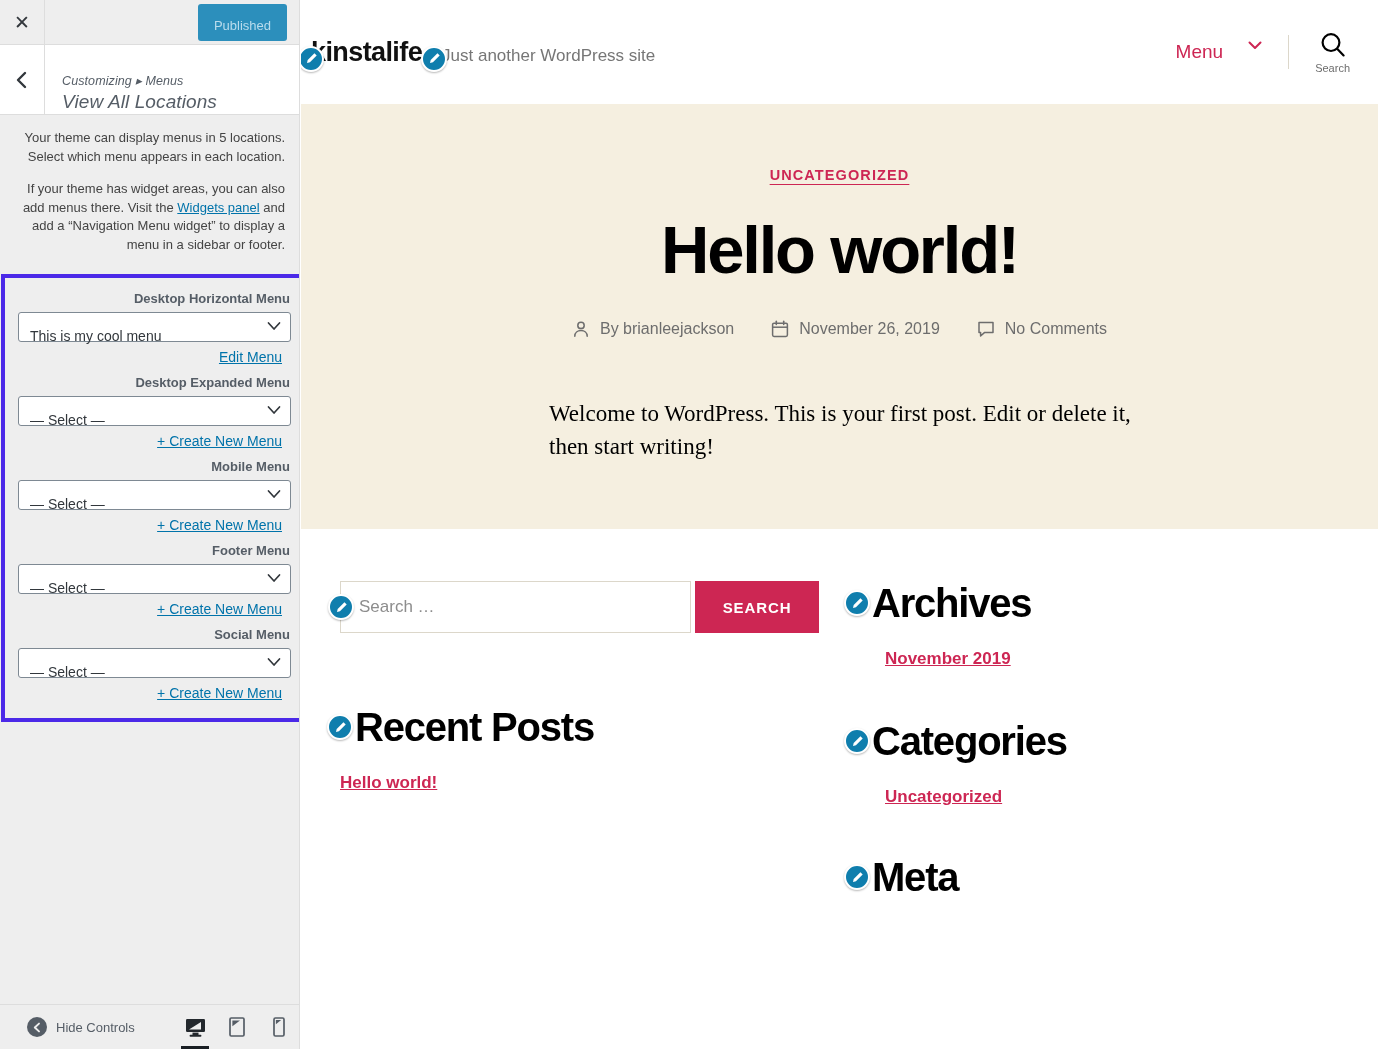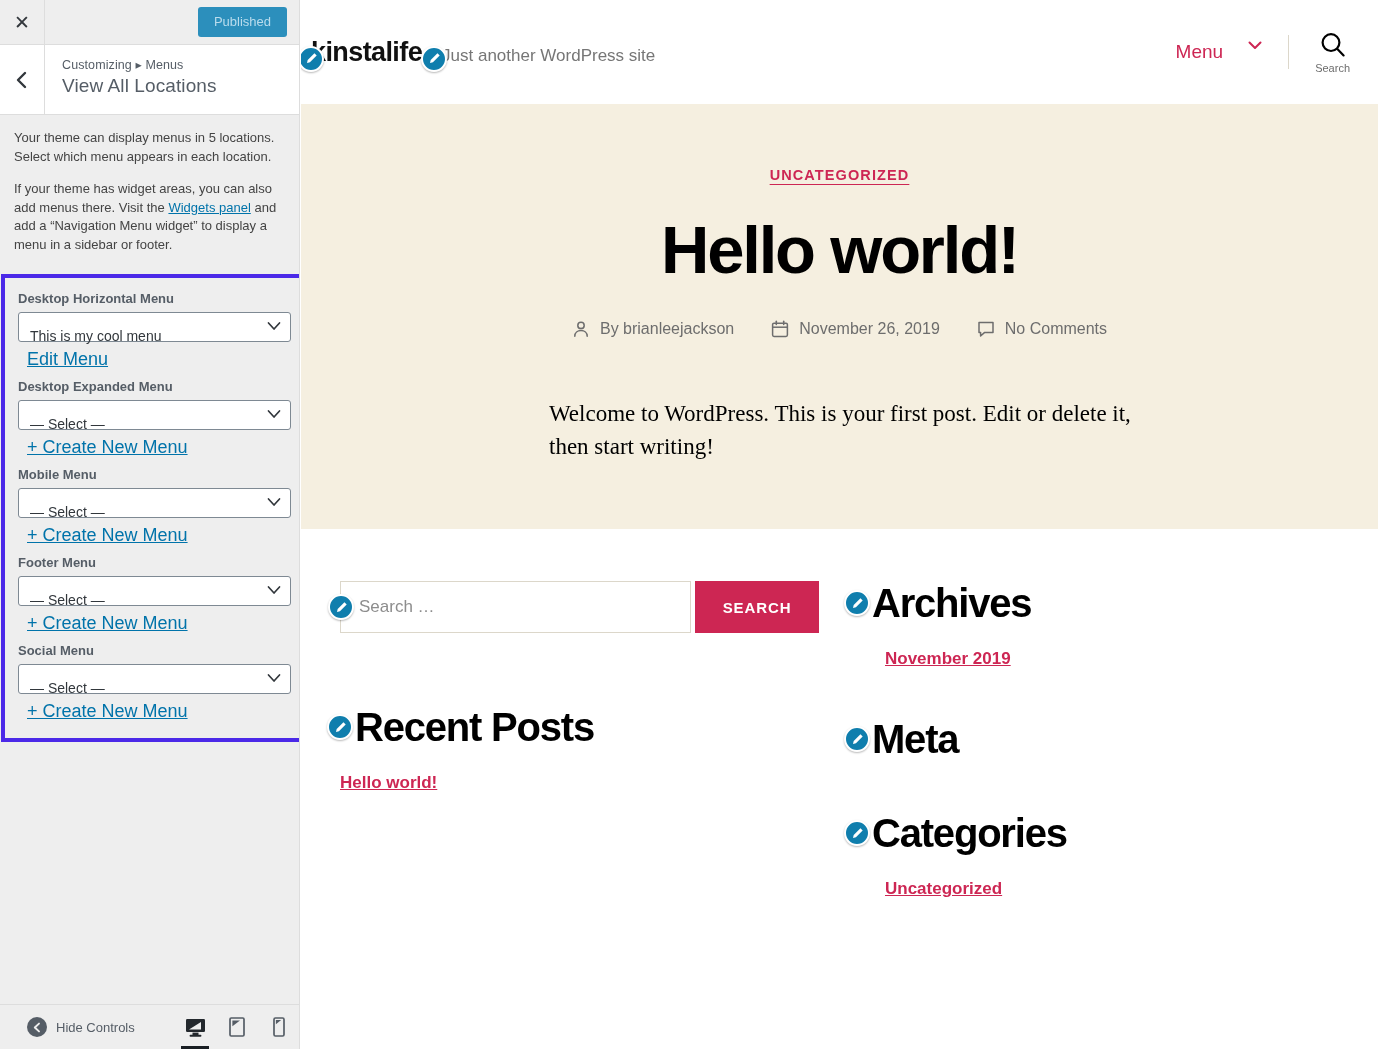--- a/index.html
+++ b/index.html
@@ -57,21 +57,21 @@
   }
   .topbar-spacer { flex: 1; }
   .publish-btn {
     margin-right: 12px;
     background: #2c8fbc;
     color: #b9dced;
     border: none;
     border-radius: 3px;
     font-size: 13px;
     font-family: "Liberation Sans", sans-serif;
-    padding: 7px 16px 8px;
+    padding: 14px 16px 8px;
     cursor: default;
   }
 
   .panel-header {
     display: flex;
     align-items: stretch;
     height: 70px;
     background: #ffffff;
     border-bottom: 1px solid #ddd;
     box-sizing: border-box;
@@ -79,38 +79,40 @@
   .panel-back {
     width: 45px;
     display: flex;
     align-items: center;
     justify-content: center;
     border-right: 1px solid #ddd;
     box-sizing: border-box;
   }
   .panel-back svg { display: block; }
   .panel-titles {
-    padding: 12px 0 0 17px;
-    box-sizing: border-box;
+    padding: 28px 0 0 17px;
+    box-sizing: border-box;
+    font-style: italic;
   }
   .breadcrumb {
     font-size: 12.5px;
     color: #555d66;
     letter-spacing: .1px;
   }
   .panel-title {
     font-size: 19px;
     color: #555d66;
     font-weight: 400;
     margin-top: 3px;
     letter-spacing: .1px;
   }
 
   .panel-body {
     padding: 0 0 0 0;
+    text-align: right;
   }
   .intro {
     padding: 14px 14px 2px 14px;
   }
   .intro p {
     margin: 0 0 13px 0;
     font-size: 13px;
     line-height: 1.45;
     color: #444;
   }
@@ -154,24 +156,24 @@
     box-shadow: 0 0 0 transparent;
   }
   .select-chevron {
     position: absolute;
     right: 10px;
     top: 9px;
     pointer-events: none;
   }
   .sub-link {
     display: inline-block;
-    font-size: 18px;
+    font-size: 14px;
     color: #0073aa;
     text-decoration: underline;
-    margin: 7px 16px 0 9px;
+    margin: 7px 8px 0 9px;
   }
 
   
   .cust-footer {
     position: absolute;
     left: 0;
     bottom: 0;
     width: 300px;
     height: 45px;
     background: #eeeeee;
@@ -627,42 +629,42 @@
             <span class="edit-pencil" style="margin-left:-13px; margin-right:2px;">
               <svg width="13" height="13" viewBox="0 0 16 16">
                   <path d="M11.6 1.6l2.8 2.8-8.3 8.3-3.6.8.8-3.6z" fill="#fff"></path>
                 </svg>
             </span>
             <span>Archives</span>
           </h2>
           <a class="widget-link" href="#" style="margin-left:28px;">November 2019</a>
         </div>
 
-        <div class="widget-block" style="margin-top:48px;">
-          <h2 class="widget-title">
-            <span class="edit-pencil" style="margin-left:-13px; margin-right:2px;">
-              <svg width="13" height="13" viewBox="0 0 16 16">
-                  <path d="M11.6 1.6l2.8 2.8-8.3 8.3-3.6.8.8-3.6z" fill="#fff"></path>
-                </svg>
-            </span>
-            <span>Meta</span>
-          </h2>
-        </div>
-
         <div class="widget-block" style="margin-top:50px;">
           <h2 class="widget-title">
             <span class="edit-pencil" style="margin-left:-13px; margin-right:2px;">
               <svg width="13" height="13" viewBox="0 0 16 16">
                   <path d="M11.6 1.6l2.8 2.8-8.3 8.3-3.6.8.8-3.6z" fill="#fff"></path>
                 </svg>
             </span>
             <span>Categories</span>
           </h2>
           <a class="widget-link" href="#" style="margin-left:28px;">Uncategorized</a>
         </div>
 
+        <div class="widget-block" style="margin-top:48px;">
+          <h2 class="widget-title">
+            <span class="edit-pencil" style="margin-left:-13px; margin-right:2px;">
+              <svg width="13" height="13" viewBox="0 0 16 16">
+                  <path d="M11.6 1.6l2.8 2.8-8.3 8.3-3.6.8.8-3.6z" fill="#fff"></path>
+                </svg>
+            </span>
+            <span>Meta</span>
+          </h2>
+        </div>
+
       </div>
 
     </div>
 
   </div>
 
 </div>
 
 </body></html>

